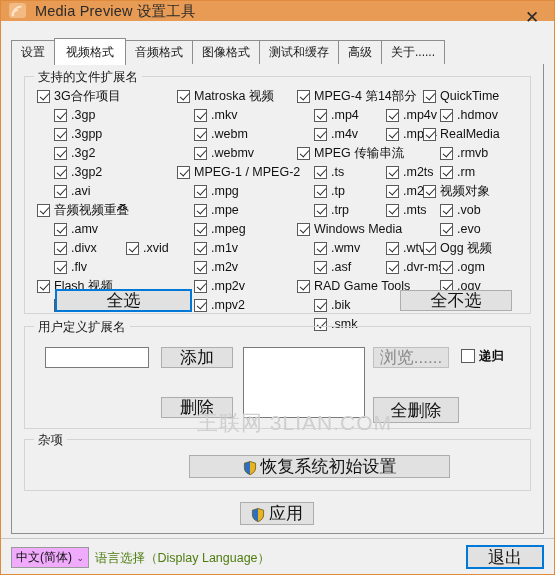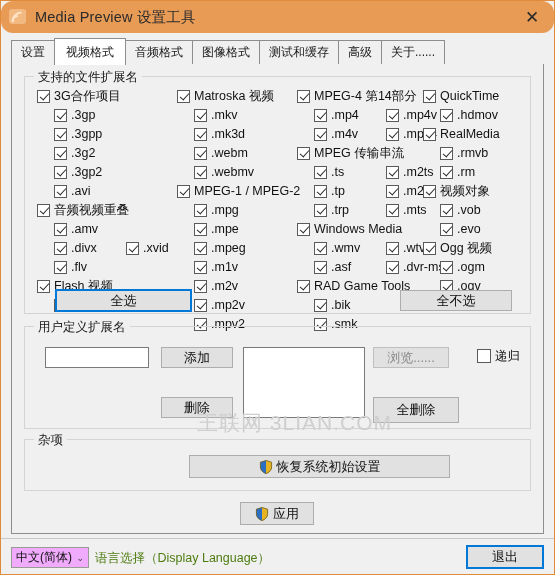--- a/index.html
+++ b/index.html
@@ -10,27 +10,26 @@
     font-family: "Liberation Sans", "DejaVu Sans", sans-serif;
   }
   body {
     background: #f0f0f0;
     border: 1px solid #e08a3c;
     position: relative;
   }
 
   
   .titlebar {
-    height: 32px;
+    height: 20px;
     background: #e79b55;
     display: flex;
     align-items: center;
     padding: 0 0 0 8px;
     position: relative;
-    border-radius: 12px;
   }
   .app-icon {
     width: 18px; height: 18px;
     margin-right: 8px;
     position: relative;
     flex: 0 0 auto;
   }
   .title-text {
     font-size: 14.5px;
     color: #2b2b2b;
@@ -156,21 +155,21 @@
   .cblabel {
     font-size: 12.5px;
     color: #111111;
     line-height: 13px;
   }
 
   
   .btn {
     background: #e1e1e1;
     border: 1px solid #adadad;
-    font-size: 13px;
+    font-size: 17px;
     color: #111111;
     display: flex;
     align-items: center;
     justify-content: center;
     cursor: default;
     font-family: "Liberation Sans", "DejaVu Sans", sans-serif;
     white-space: nowrap;
   }
   .btn.focus {
     border: 2px solid #0078d7;
@@ -194,22 +193,22 @@
     position: absolute;
     left: 218px; top: 20px;
     width: 122px; height: 71px;
     background: #ffffff;
     border: 1px solid #7a7a7a;
   }
   #btn-browse { position: absolute; left: 348px; top: 20px; width: 76px; height: 21px; }
   #btn-delall { position: absolute; left: 348px; top: 70px; width: 86px; height: 26px; }
   #cb-recurse {
     position: absolute;
-    left: 452px; top: 22px;
-    display: flex; align-items: flex-end;
+    left: 436px; top: 22px;
+    display: flex; align-items: flex-end; font-weight: bold;
   }
   #cb-recurse .box { width: 14px; height: 14px; }
 
   
   #btn-restore {
     position: absolute;
     left: 124px; top: 15px;
     width: 261px; height: 23px; margin-left: 40px;
   }
   #btn-apply {
@@ -392,26 +391,20 @@
           <div class="cbrow">
             <span class="cbitem">
               <span class="box checked"></span>
               <span class="cblabel">Matroska 视频</span>
             </span>
           </div>
           <div class="cbrow indent">
             <span class="cbitem">
               <span class="box checked"></span>
               <span class="cblabel">.mkv</span>
-            </span>
-          </div>
-          <div class="cbrow indent">
-            <span class="cbitem">
-              <span class="box checked"></span>
-              <span class="cblabel">.mk3d</span>
             </span>
           </div>
           <div class="cbrow indent">
             <span class="cbitem">
               <span class="box checked"></span>
               <span class="cblabel">.webm</span>
             </span>
           </div>
           <div class="cbrow indent">
             <span class="cbitem">

